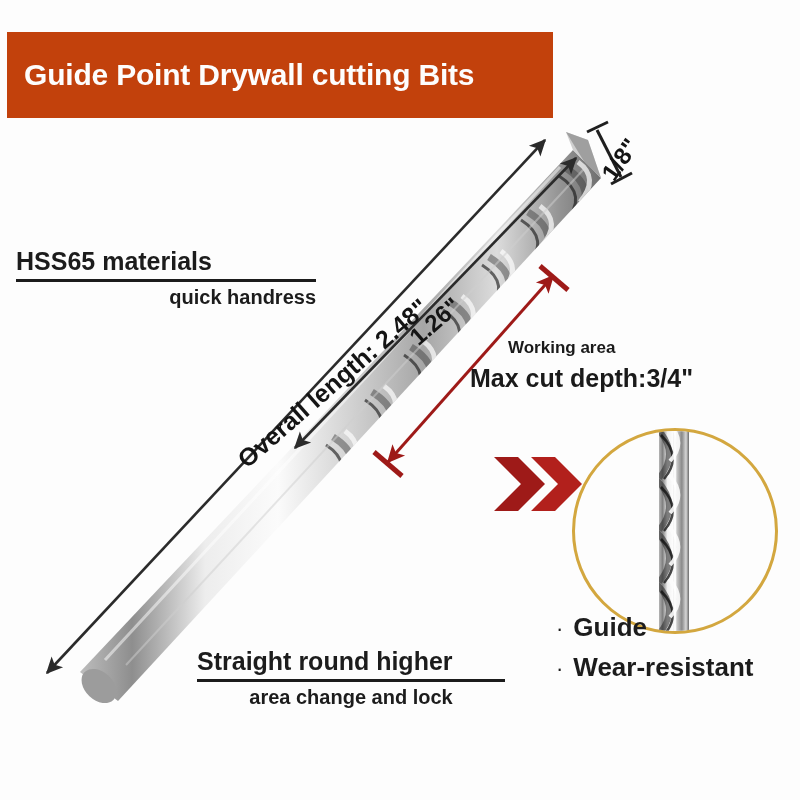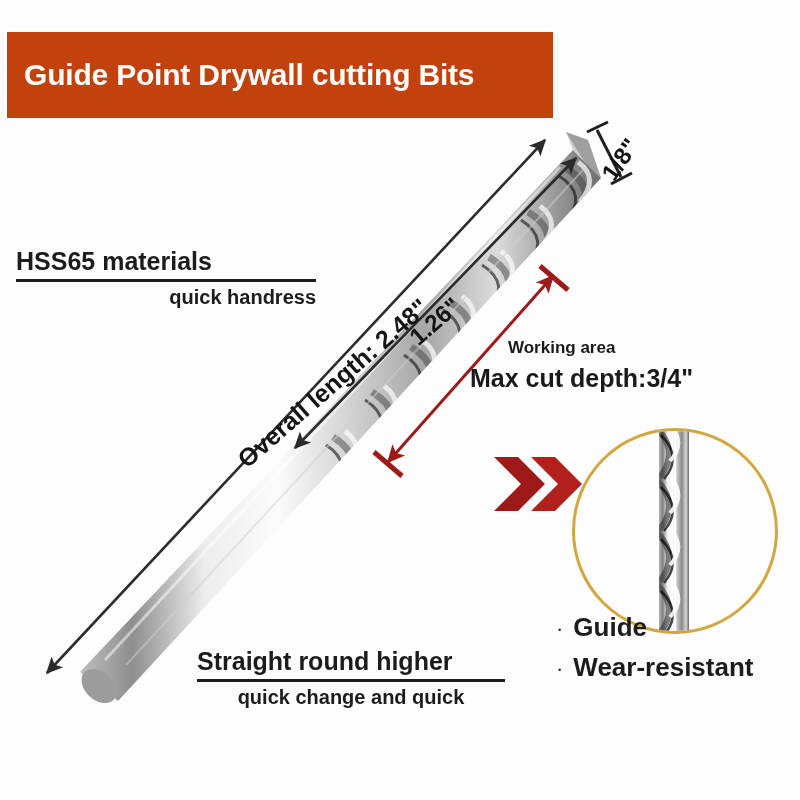--- a/index.html
+++ b/index.html
@@ -307,21 +307,21 @@
 
   <div class="anno-block" style="left:16px; top:248px; width:300px;">
     <div class="anno-main">HSS65 materials</div>
     <div class="anno-rule"></div>
     <div class="anno-sub sub-right">quick handress</div>
   </div>
 
   <div class="anno-block" style="left:197px; top:648px; width:308px;">
     <div class="anno-main">Straight round higher</div>
     <div class="anno-rule"></div>
-    <div class="anno-sub sub-center">quick change and quick</div>
+    <div class="anno-sub sub-center">area change and lock</div>
   </div>
 
   <div id="working-block">
     <div id="working-line1">Working area</div>
     <div id="working-line2">Max cut depth:3/4"</div>
   </div>
 
   <div class="rot-label" id="overall-label">Overall length: 2.48"</div>
   <div class="rot-label" id="working-len-label">1.26"</div>
   <div class="rot-label" id="diameter-label">1/8"</div>

